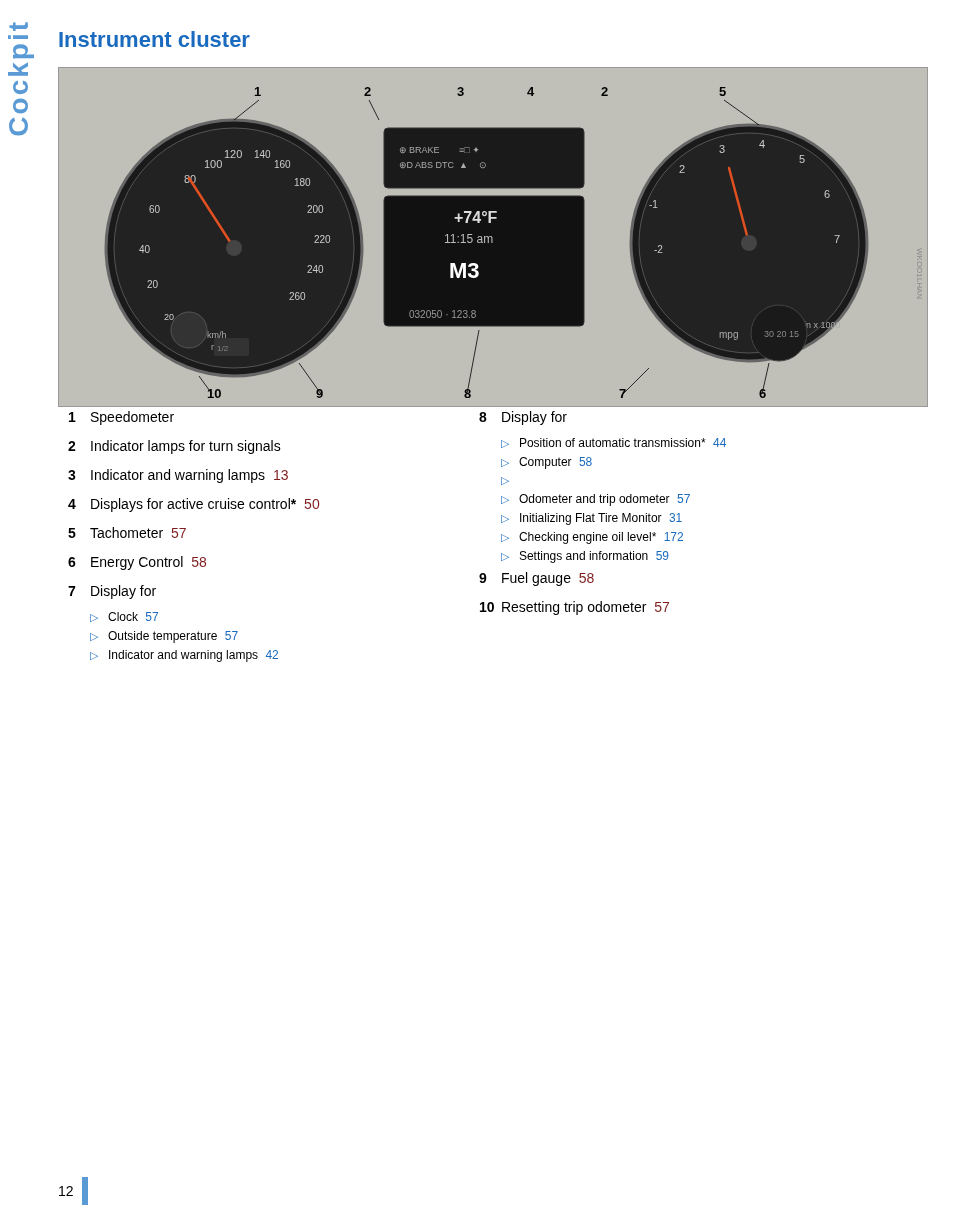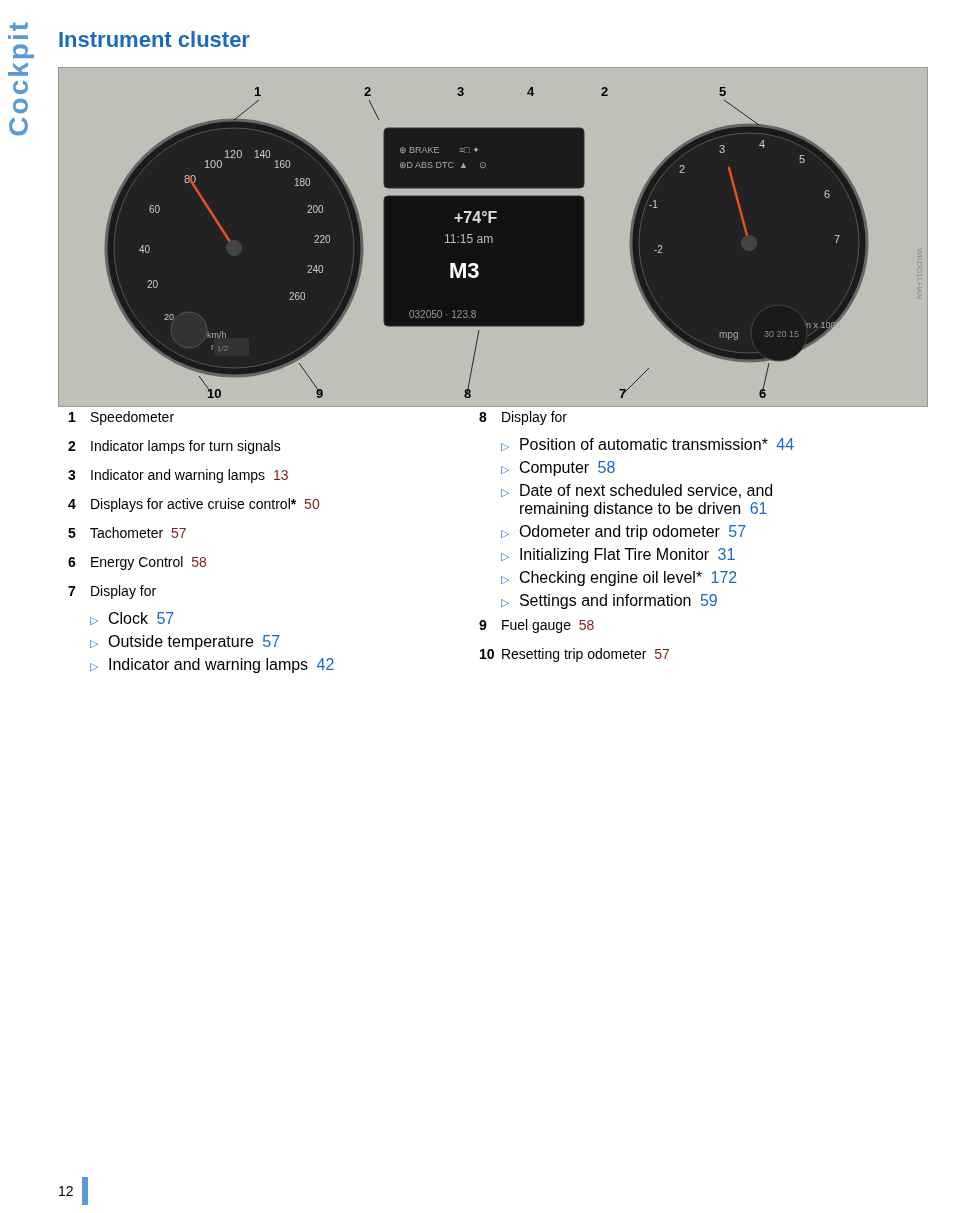--- a/index.html
+++ b/index.html
@@ -108,21 +108,21 @@
     }
 
     .triangle {
       color: #1a6bbf;
       margin-right: 6px;
       font-size: 11px;
       min-width: 12px;
     }
 
     .sub-text {
-      font-size: 16px;
+      font-size: 12px;
       color: #000;
     }
 
     .sub-text .page-ref {
       color: #1a6bbf;
       margin-left: 4px;
     }
 
     
     .page-footer {
@@ -328,21 +328,20 @@
         <div class="sub-item">
           <span class="triangle">▷</span>
           <span class="sub-text">Position of automatic transmission<span class="asterisk">*</span> <span class="page-ref">44</span></span>
         </div>
         <div class="sub-item">
           <span class="triangle">▷</span>
           <span class="sub-text">Computer <span class="page-ref">58</span></span>
         </div>
         <div class="sub-item">
           <span class="triangle">▷</span>
-          <span class="sub-text">Date of next scheduled service, and<br>remaining distance to be driven <span class="page-ref">61</span></span>
         </div>
         <div class="sub-item">
           <span class="triangle">▷</span>
           <span class="sub-text">Odometer and trip odometer <span class="page-ref">57</span></span>
         </div>
         <div class="sub-item">
           <span class="triangle">▷</span>
           <span class="sub-text">Initializing Flat Tire Monitor <span class="page-ref">31</span></span>
         </div>
         <div class="sub-item">

